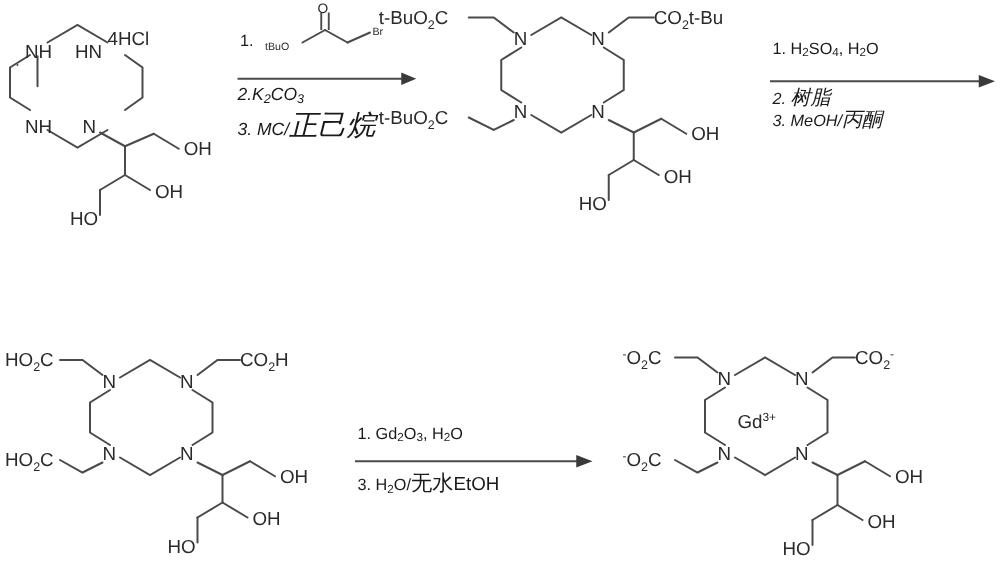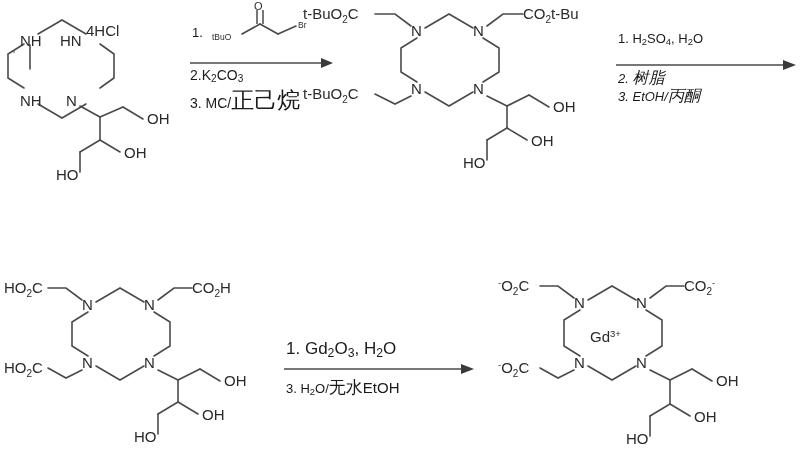--- a/index.html
+++ b/index.html
@@ -87,21 +87,21 @@
       <text class="rgt" x="42" y="6">O</text>
       <text class="rgt-sm" x="86" y="24">Br</text>
     </svg>
   </div>
   <div class="struct" style="left:190px; top:56px;">
     <svg width="145" height="14" viewBox="0 0 145 14">
       <path class="bond-th" d="M 0 7 L 132 7" stroke-width="2"></path>
       <path d="M 131 2 L 143 7 L 131 12 Z" fill="#3a3a3a"></path>
     </svg>
   </div>
-  <div class="cond" style="left:190px; top:68px; font-size:14px;">
+  <div class="cond" style="left:190px; top:68px; font-size:14px;font-style:italic;">
     <span class="ln"><span>2.</span><span>K</span><sub>2</sub><span>CO</span><sub>3</sub></span>
     <span class="ln" style="margin-top:3px;"><span>3.</span> <span>MC/</span><span class="cn" style="font-size:23px;">正己烷</span></span>
   </div>
 
   <div class="struct" style="left:345px; top:0px;">
     <svg width="265" height="180" viewBox="0 0 265 180">
 
       <path class="bond" d="M 80 28 L 104 14 L 128 28"></path>
       <path class="bond" d="M 72 38 L 56 48 L 56 72 L 72 82"></path>
       <path class="bond" d="M 138 38 L 154 48 L 154 72 L 138 82"></path>
@@ -138,21 +138,21 @@
     <span class="ln"><span>1.</span> <span>H</span><sub>2</sub><span>SO</span><sub>4</sub><span>, H</span><sub>2</sub><span>O</span></span>
   </div>
   <div class="struct" style="left:616px; top:58px;">
     <svg width="182" height="14" viewBox="0 0 182 14">
       <path class="bond-th" d="M 0 7 L 168 7" stroke-width="2"></path>
       <path d="M 167 2 L 180 7 L 167 12 Z" fill="#3a3a3a"></path>
     </svg>
   </div>
   <div class="cond" style="left:618px; top:70px; font-size:13px;font-style:italic;">
     <span class="ln"><span>2.</span> <span class="cn" style="font-size:16px;">树脂</span></span>
-    <span class="ln" style="margin-top:1px;"><span>3.</span> <span>EtOH/</span><span class="cn" style="font-size:16px;">丙酮</span></span>
+    <span class="ln" style="margin-top:1px;"><span>3.</span> <span>MeOH/</span><span class="cn" style="font-size:16px;">丙酮</span></span>
   </div>
 
   <div class="struct" style="left:8px; top:272px;">
     <svg width="255" height="185" viewBox="0 0 255 185">
 
       <path class="bond" d="M 88 30 L 112 16 L 136 30"></path>
       <path class="bond" d="M 80 40 L 64 50 L 64 74 L 80 84"></path>
       <path class="bond" d="M 146 40 L 162 50 L 162 74 L 146 84"></path>
       <path class="bond" d="M 88 94 L 112 108 L 136 94"></path>
       <text class="atom" x="74" y="38">N</text>
@@ -175,21 +175,21 @@
       <path class="bond" d="M 170 108 L 170 130"></path>
       <path class="bond" d="M 170 130 L 190 142"></path>
       <path class="bond" d="M 170 130 L 150 142"></path>
       <path class="bond" d="M 150 142 L 150 162"></path>
       <text class="atom" x="216" y="114">OH</text>
       <text class="atom" x="194" y="148">OH</text>
       <text class="atom" x="126" y="170">HO</text>
     </svg>
   </div>
 
-  <div class="cond" style="left:286px; top:340px; font-size:17px;">
+  <div class="cond" style="left:286px; top:340px; font-size:13px;">
     <span class="ln"><span>1.</span> <span>Gd</span><sub>2</sub><span>O</span><sub>3</sub><span>, H</span><sub>2</sub><span>O</span></span>
   </div>
   <div class="struct" style="left:284px; top:362px;">
     <svg width="192" height="14" viewBox="0 0 192 14">
       <path class="bond-th" d="M 0 7 L 178 7" stroke-width="2"></path>
       <path d="M 177 2 L 190 7 L 177 12 Z" fill="#3a3a3a"></path>
     </svg>
   </div>
   <div class="cond" style="left:286px; top:375px; font-size:13px;">
     <span class="ln" style="margin-top:4px;"><span>3.</span> <span>H</span><sub>2</sub><span>O/</span><span class="cn" style="font-size:17px;">无水</span><span style="font-size:15px;">EtOH</span></span>

